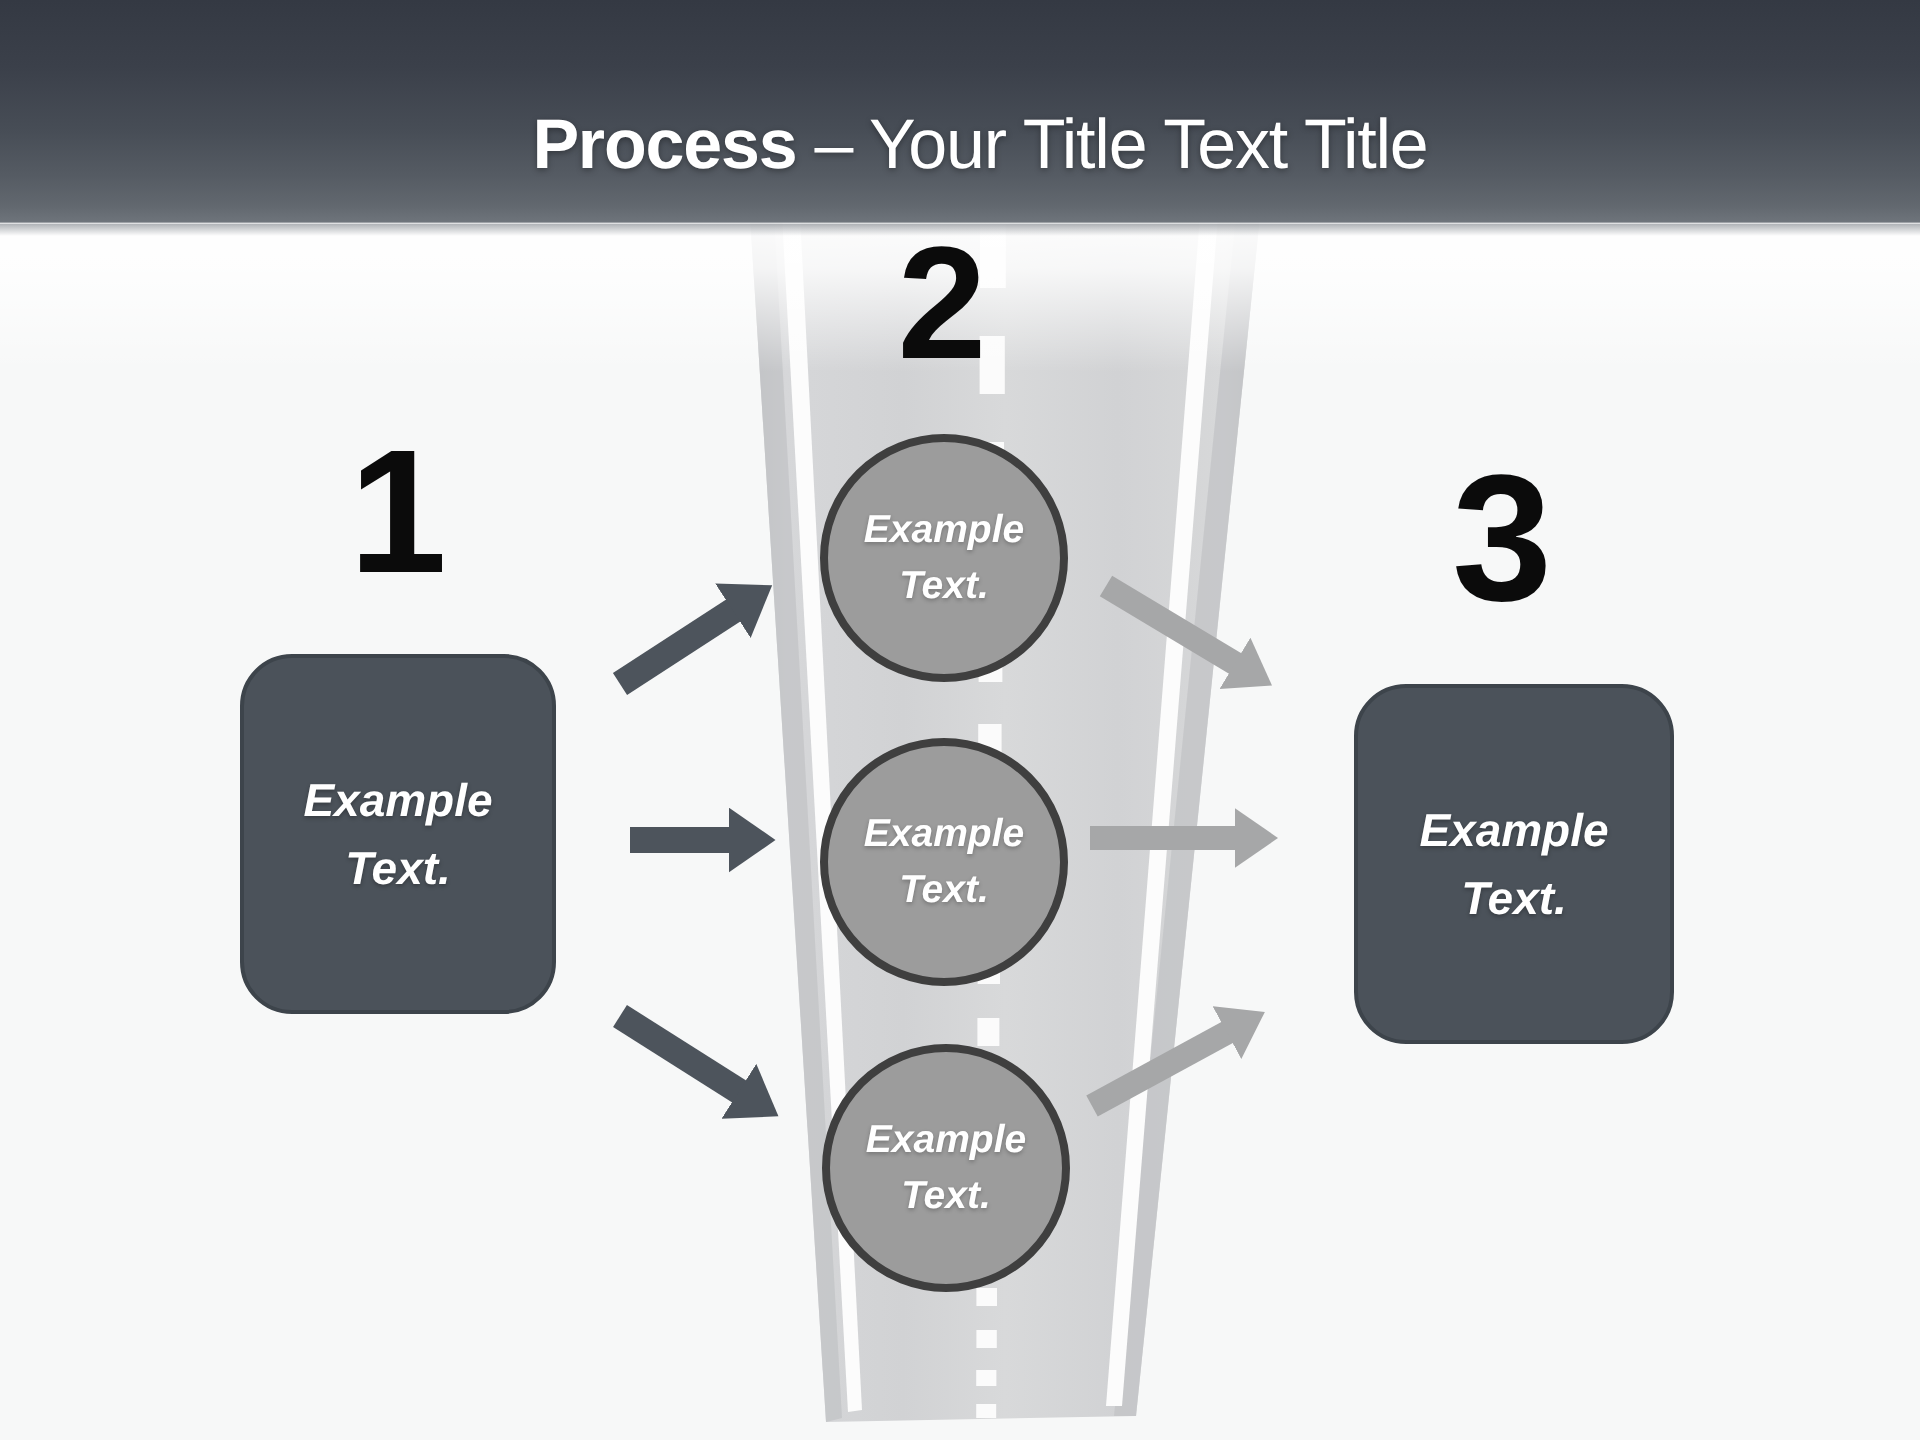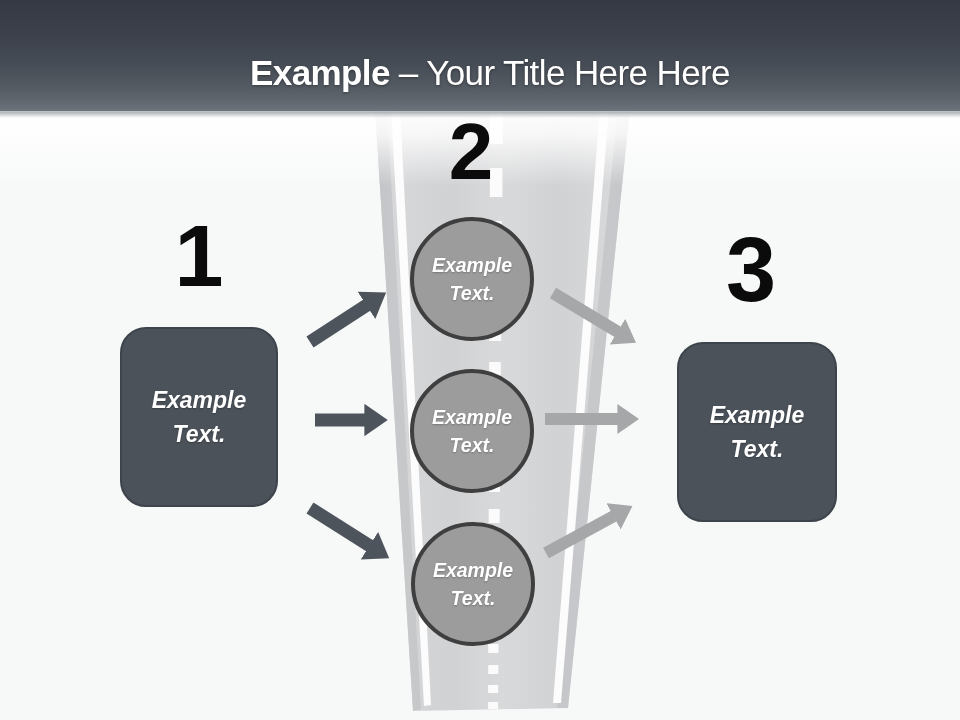--- a/index.html
+++ b/index.html
@@ -125,20 +125,20 @@
     <div class="label">Example Text.</div>
   </div>
 
   <div class="box box-3 shape">
     <div class="label">Example Text.</div>
   </div>
 
   <div class="header-band"></div>
   <div class="header-fade"></div>
   <div class="slide-title">
-    <span class="title-bold">Example</span><span class="title-rest">– Your Title Here Here</span>
+    <span class="title-bold">Process</span><span class="title-rest">– Your Title Text Title</span>
   </div>
 
   <div class="num num-1">1</div>
   <div class="num num-2">2</div>
   <div class="num num-3">3</div>
 
 </div>
 
 </body></html>

